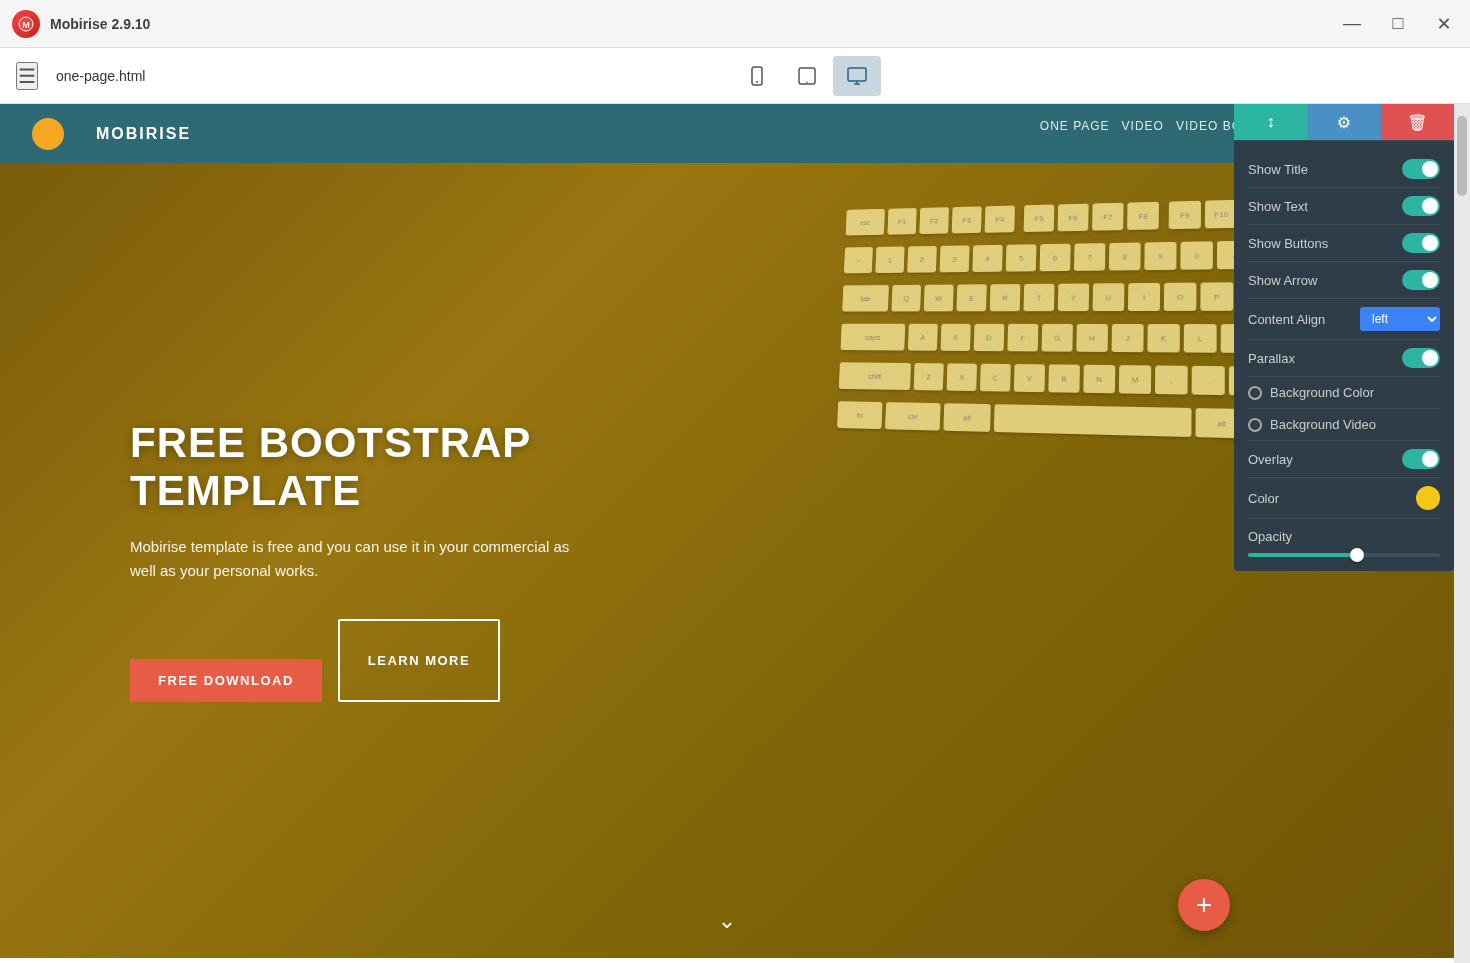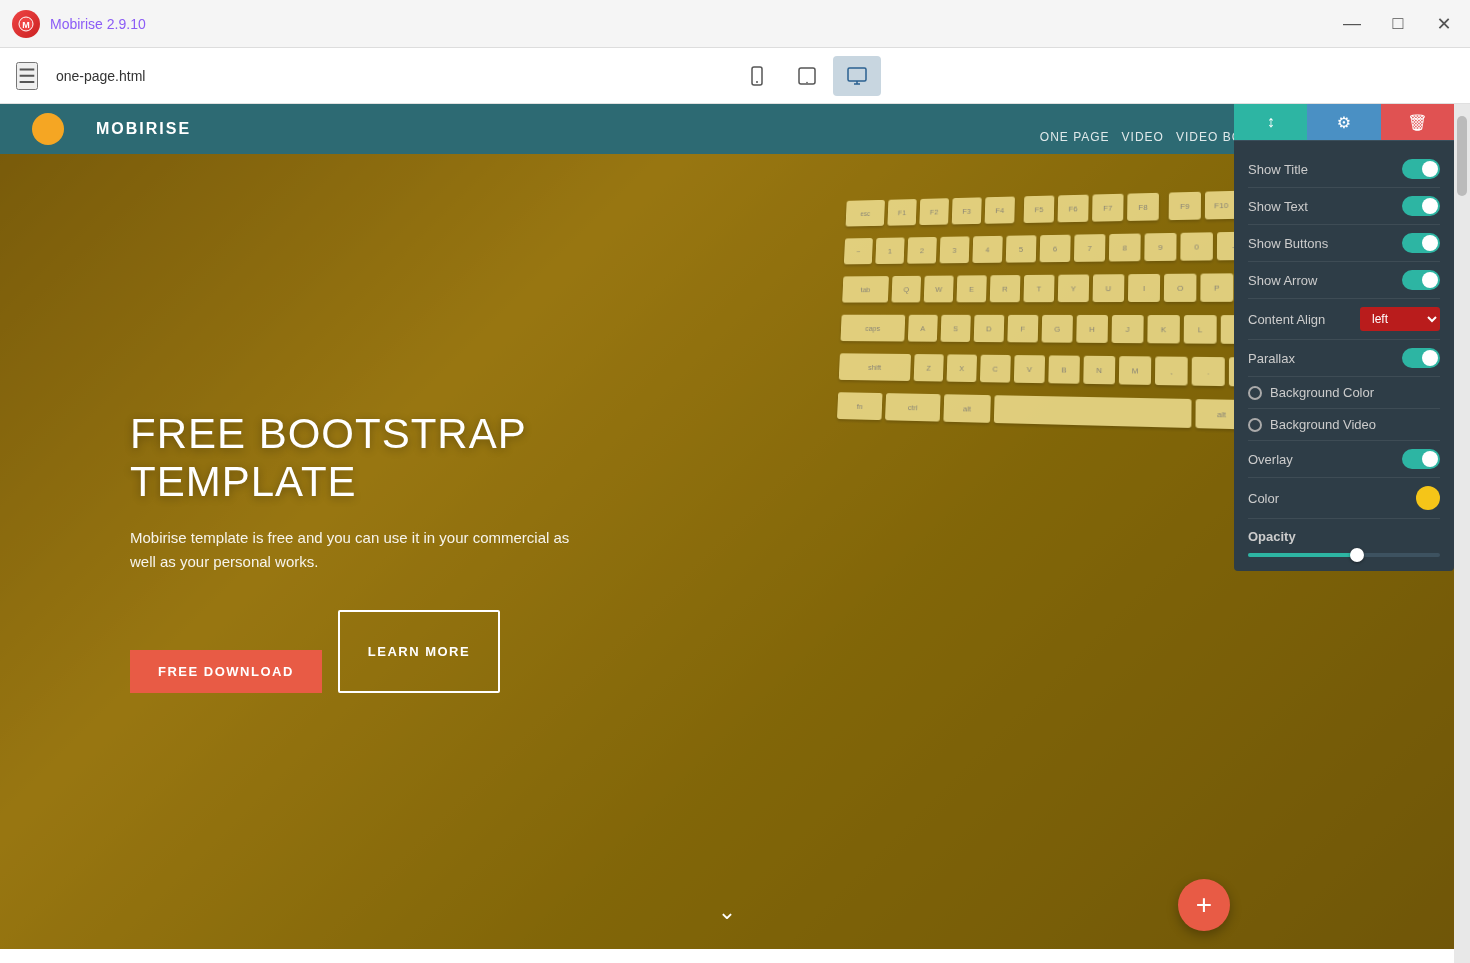--- a/index.html
+++ b/index.html
@@ -16,21 +16,21 @@
       gap: 10px;
     }
     .title-bar-logo {
       width: 28px; height: 28px;
       background: linear-gradient(135deg, #e44, #c22);
       border-radius: 50%;
       display: flex; align-items: center; justify-content: center;
       color: #fff; font-size: 12px; font-weight: bold;
     }
     .title-bar-text {
-      font-size: 14px; color: #8b5cf6; font-weight: 400;
+      font-size: 14px; color: #404040; font-weight: 700;
     }
     .title-bar-controls {
       margin-left: auto;
       display: flex; gap: 18px;
     }
     .title-btn {
       font-size: 18px; color: #555; cursor: pointer; background: none; border: none;
       width: 28px; height: 28px; display: flex; align-items: center; justify-content: center;
     }
 
@@ -78,38 +78,38 @@
     
     .preview-area {
       flex: 1;
       position: relative;
       overflow: hidden;
     }
 
     
     .site-nav {
       background: #2d6a73;
-      height: 50px;
+      height: 59px;
       display: flex;
       align-items: center;
       padding: 0 32px;
       gap: 32px;
       position: relative;
       z-index: 2;
     }
     .site-logo {
       width: 32px; height: 32px;
       background: #f5a623;
       border-radius: 50%;
       display: flex; align-items: center; justify-content: center;
       font-size: 10px; font-weight: bold;
       flex-shrink: 0;
     }
     .site-brand { color: #fff; font-size: 16px; font-weight: 600; letter-spacing: 2px; margin-right: auto; }
-    .nav-links { display: flex; gap: 12px; align-items: flex-end; }
+    .nav-links { display: flex; gap: 12px; align-items: flex-start; }
     .nav-link { color: rgba(255,255,255,0.85); font-size: 12px; letter-spacing: 1px; cursor: pointer; text-decoration: none; }
     .nav-link-download {
       color: #fff; font-size: 12px; letter-spacing: 1px;
       border: 2px solid #fff;
       padding: 6px 18px;
       cursor: pointer;
     }
 
     
     .hero {
@@ -129,21 +129,21 @@
 
     .hero-content {
       position: relative;
       z-index: 2;
       padding-left: 130px;
       max-width: 580px;
     }
     .hero-title {
       color: #fff;
       font-size: 42px;
-      font-weight: 400;
+      font-weight: 700;
       line-height: 1.15;
       text-transform: uppercase;
       letter-spacing: 1px;
       margin-bottom: 20px;
       text-shadow: 0 2px 8px rgba(0,0,0,0.3);
     }
     .hero-subtitle {
       color: rgba(255,255,255,0.92);
       font-size: 15px;
       line-height: 1.6;
@@ -261,21 +261,21 @@
       width: 16px; height: 16px;
       background: #fff;
       border-radius: 50%;
       position: absolute;
       top: 2px; right: 2px;
       transition: right 0.2s;
     }
 
     
     .panel-select {
-      background: #b91c1c;
+      background: #3b82f6;
       border: none;
       color: #fff;
       padding: 4px 8px;
       font-size: 12px;
       border-radius: 3px;
       cursor: pointer;
       width: 80px;
     }
 
     
@@ -313,21 +313,20 @@
       width: 24px; height: 24px;
       background: #f5c518;
       border-radius: 50%;
       cursor: pointer;
       flex-shrink: 0;
     }
 
     
     .opacity-slider-row {
       padding: 8px 0 4px;
-      font-weight: bold;
     }
     .slider-track {
       width: 100%;
       height: 4px;
       background: #3d5260;
       border-radius: 2px;
       position: relative;
       margin-top: 8px;
     }
     .slider-fill {

